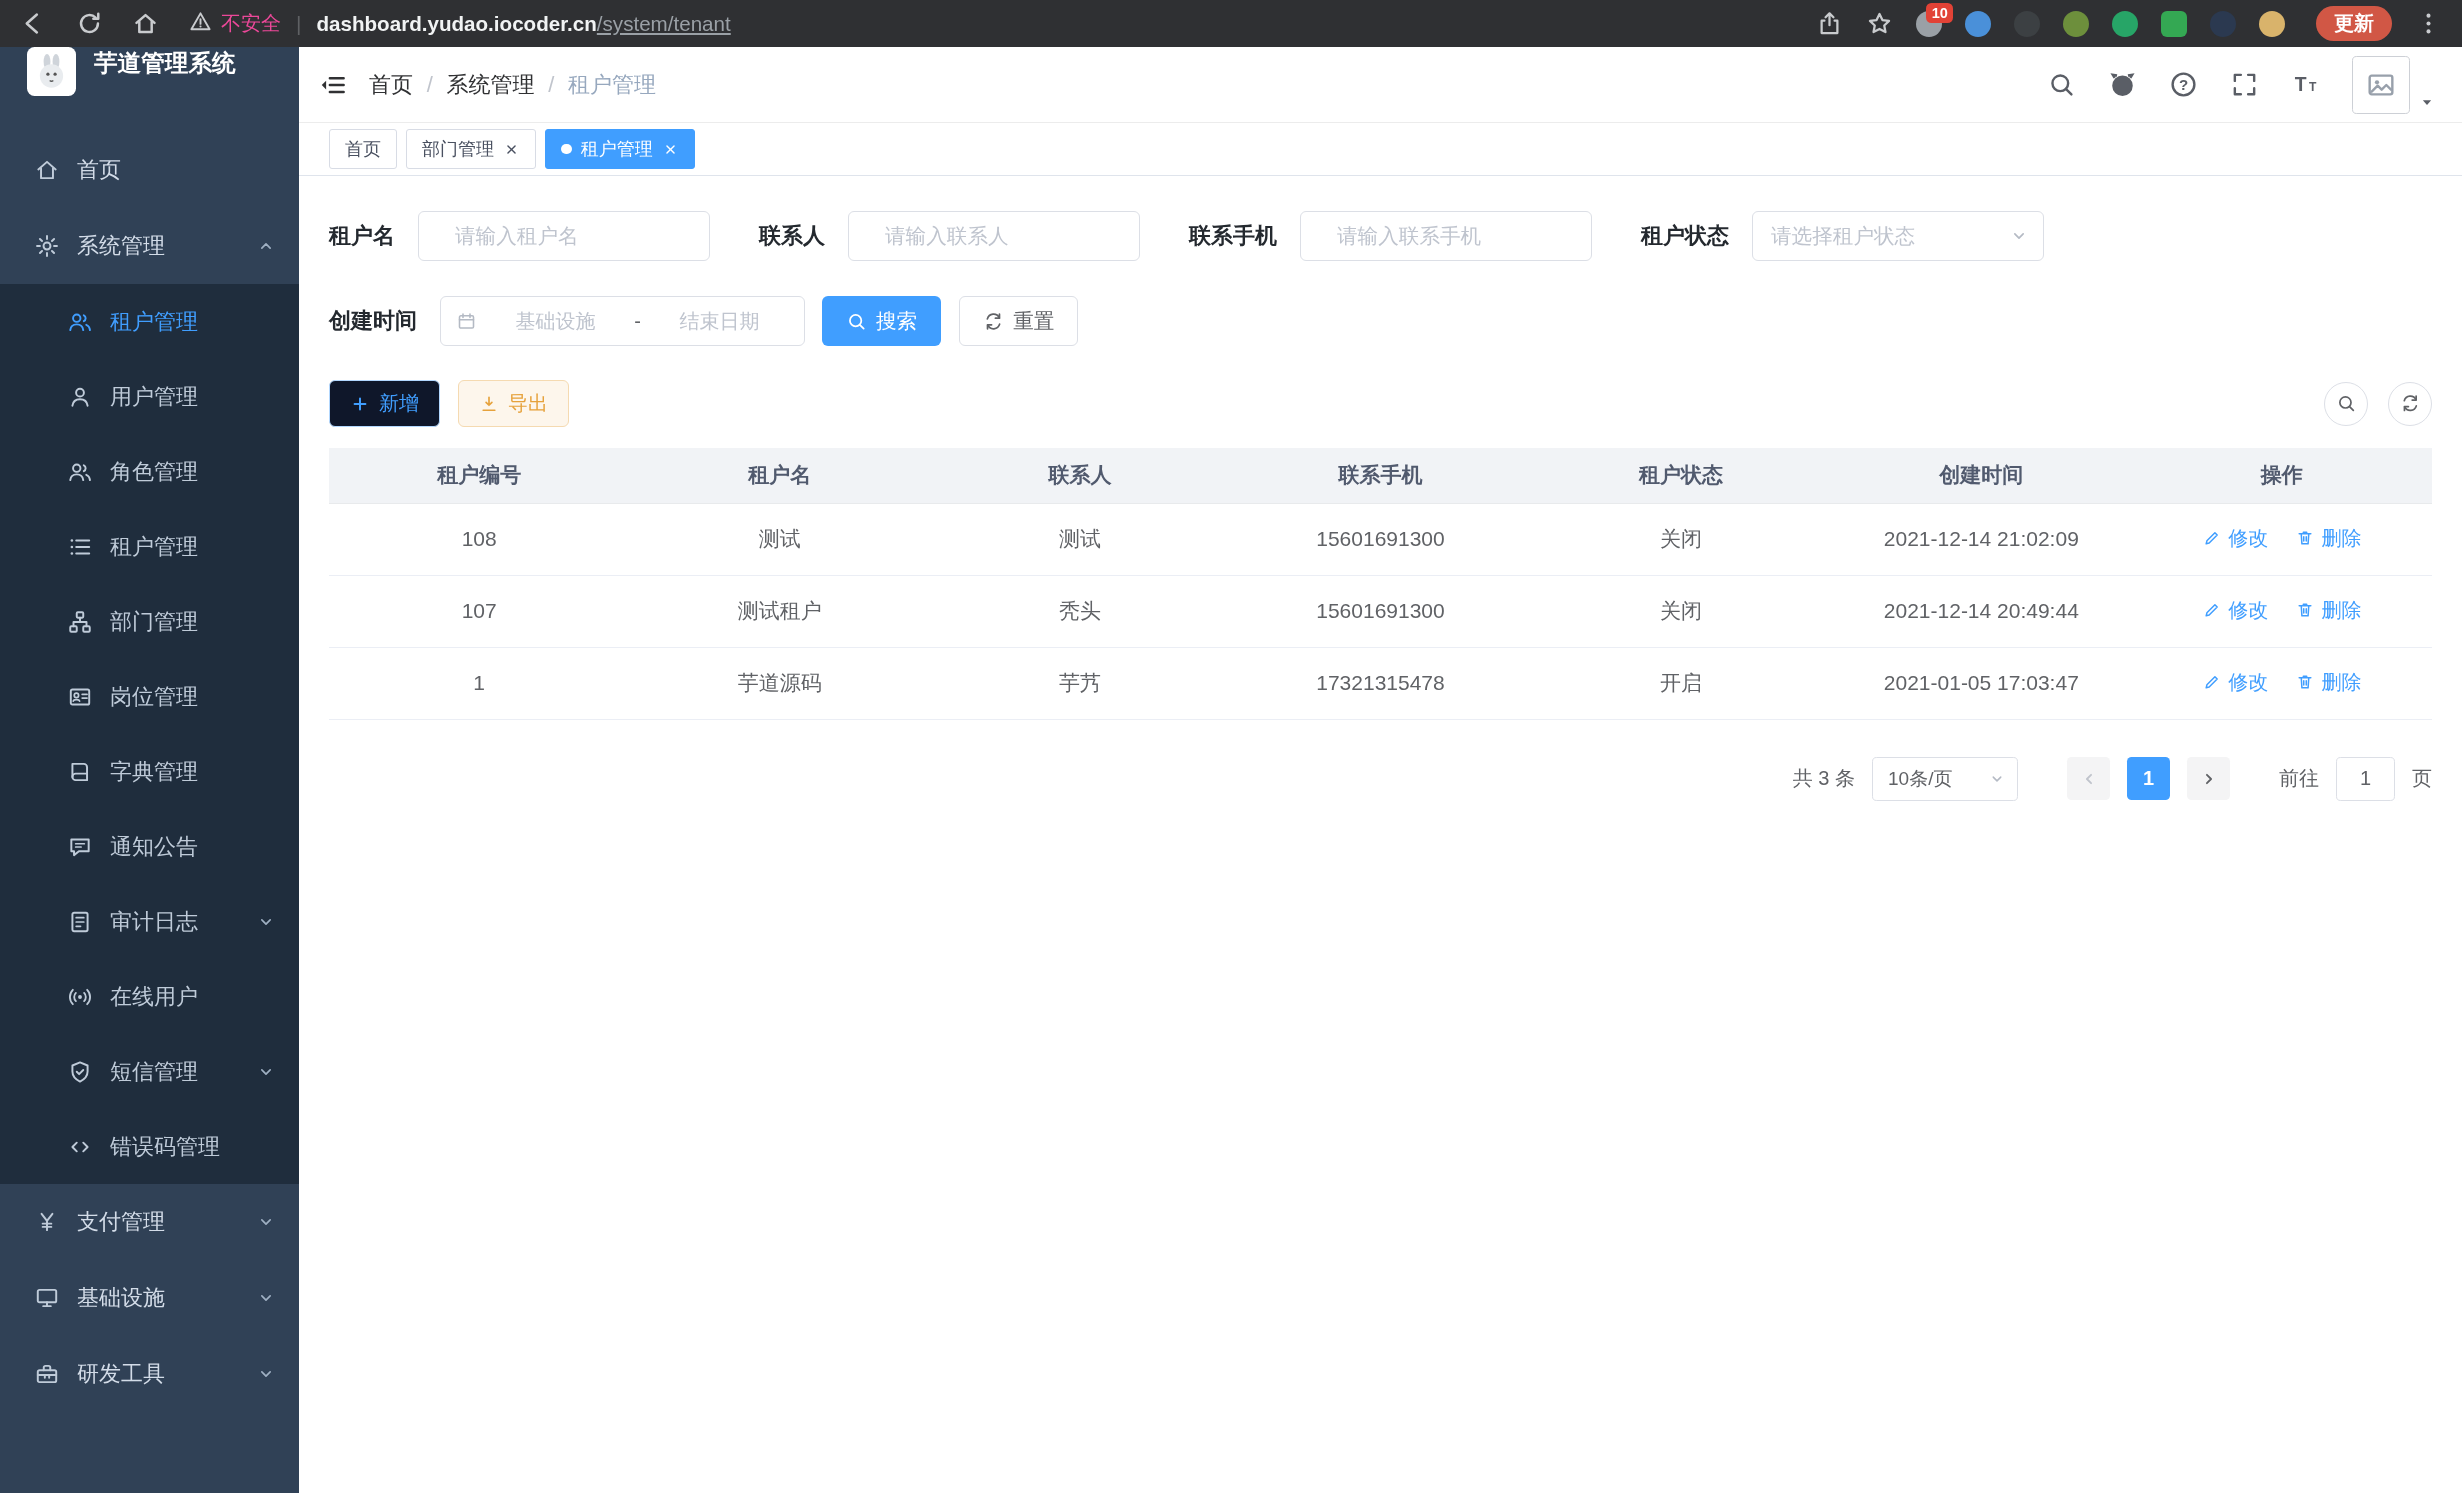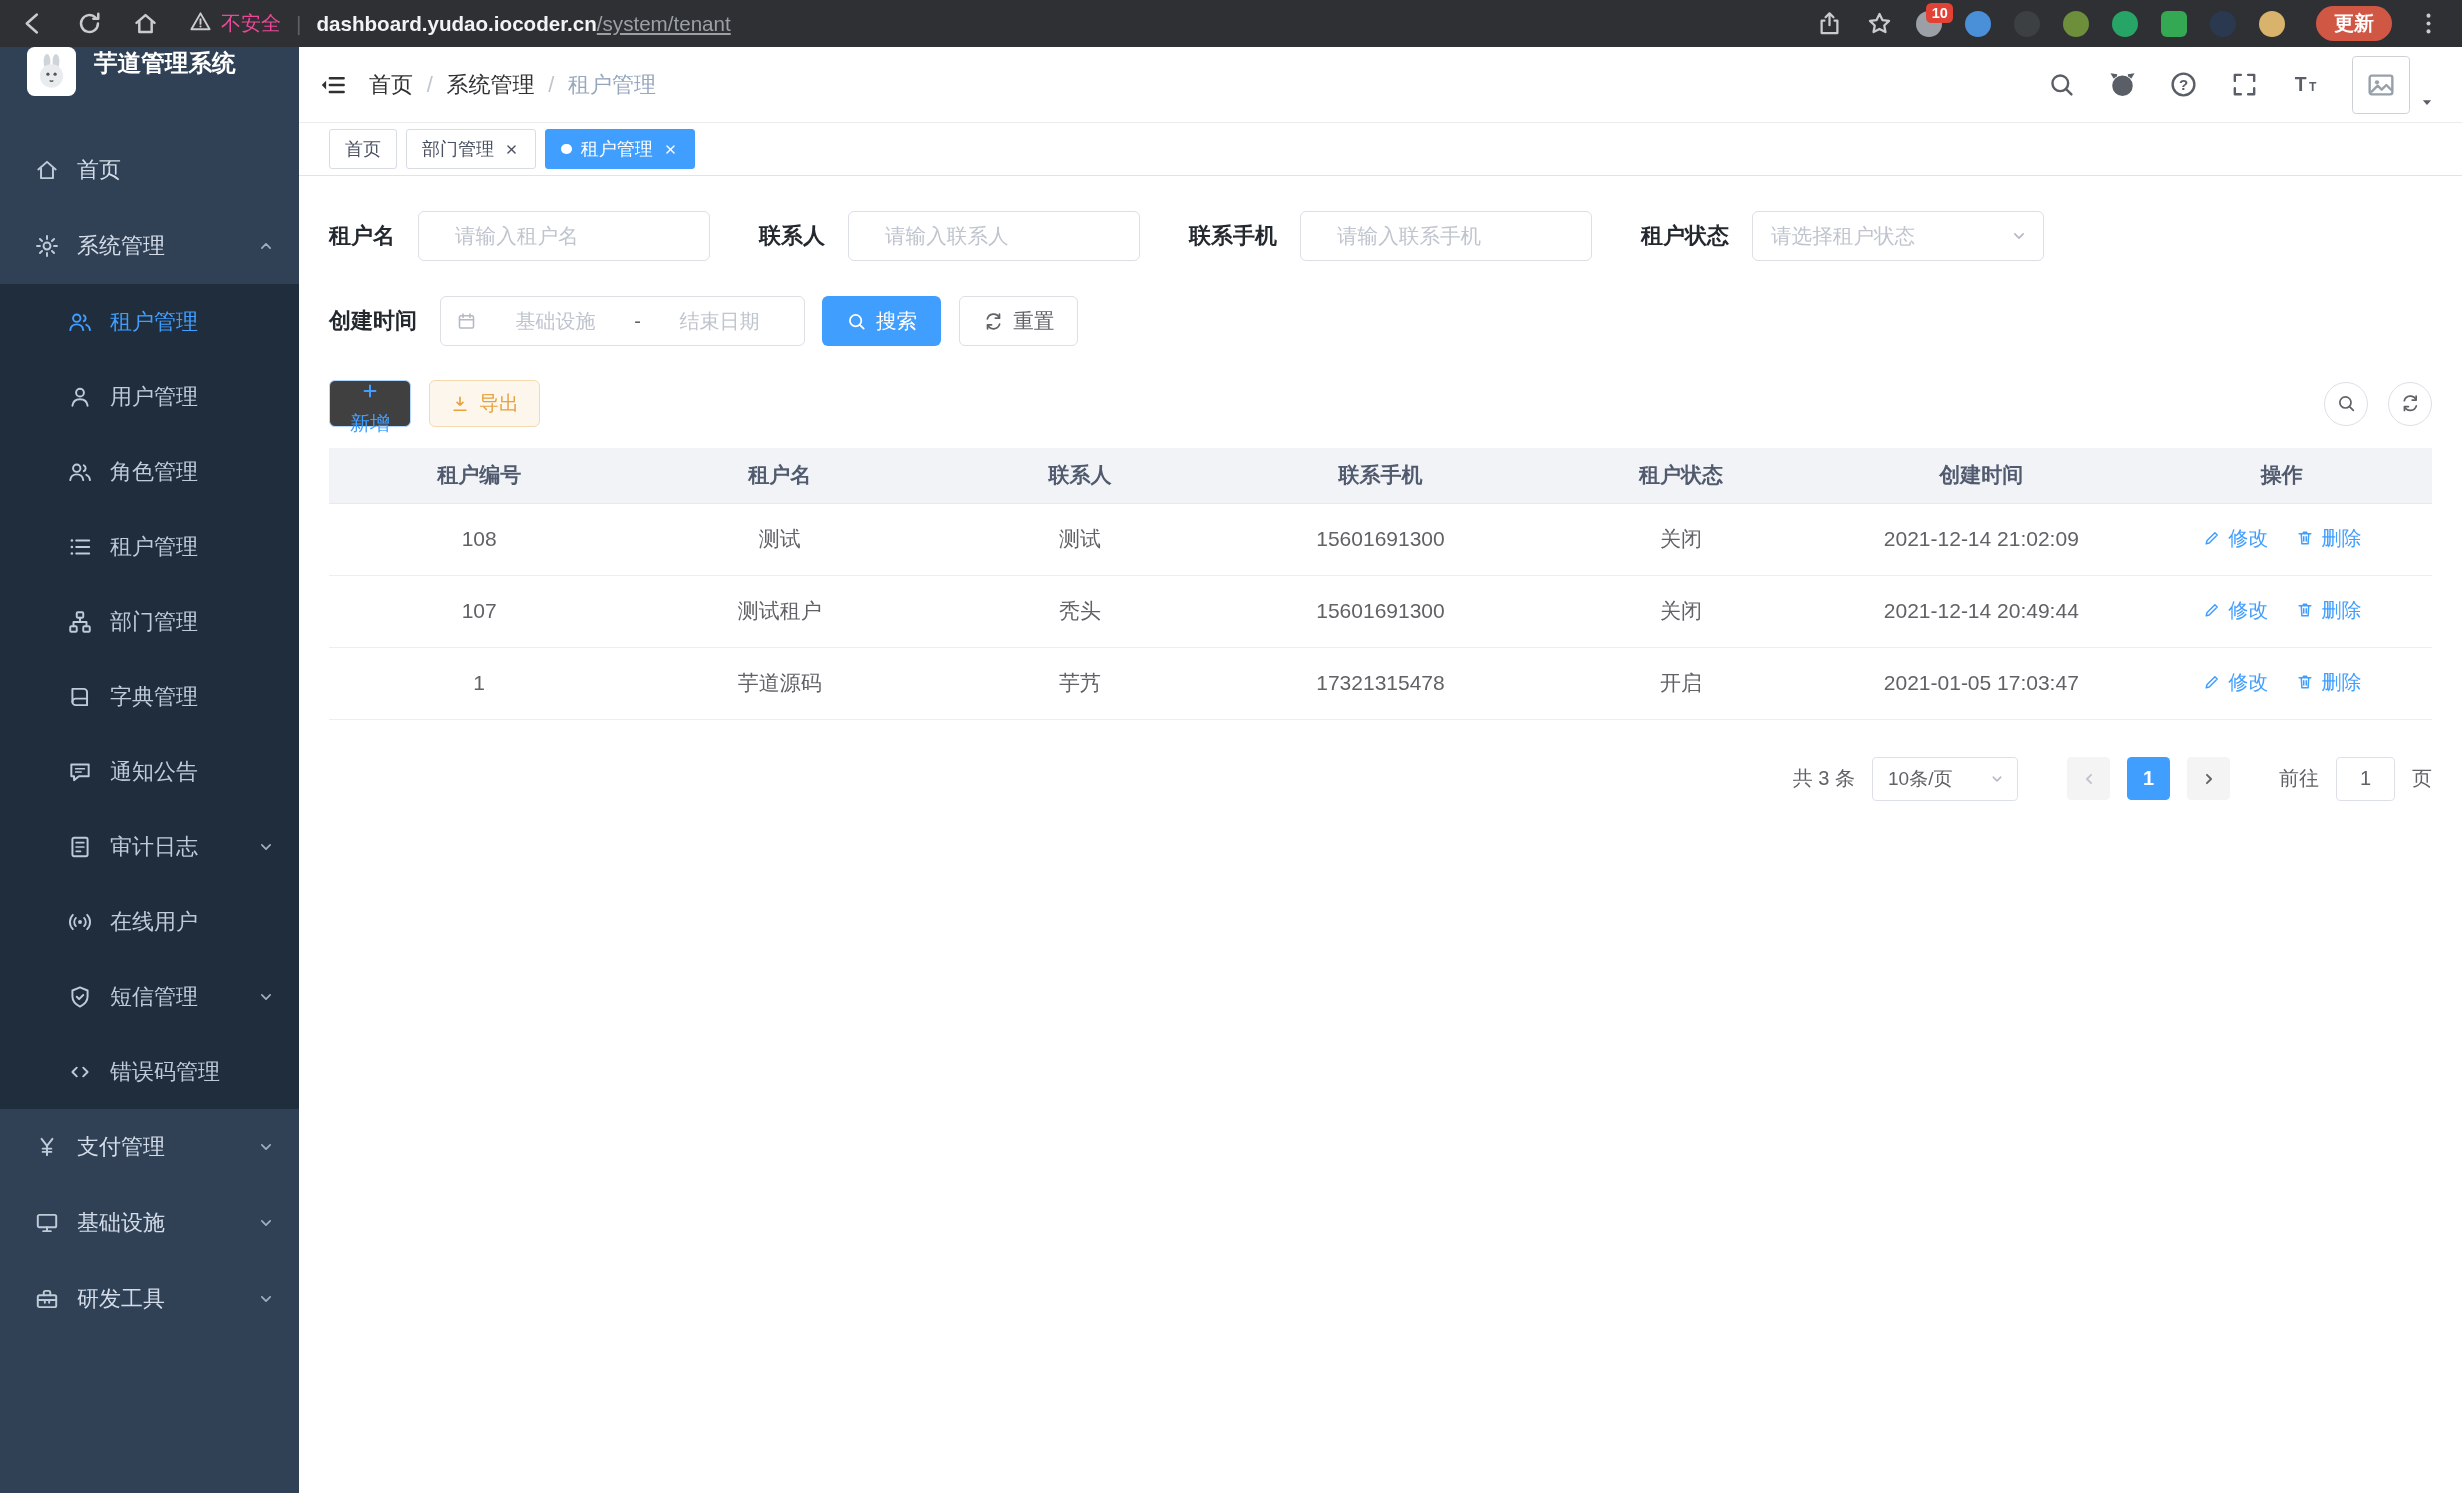--- a/index.html
+++ b/index.html
@@ -103,21 +103,21 @@
     border-radius:6px; font-size:20.6px; border:1.5px solid transparent; cursor:pointer;
     font-family:inherit; }
   .btn .bic{ width:21px; height:21px; }
   .btn-primary{ background:#409eff; color:#fff; margin-left:17px; }
   .btn-default{ background:#fff; border-color:#dcdfe6; color:#606266; margin-left:18px; }
 
   .toolbar{ display:flex; align-items:center; margin-bottom:21px; }
   .btn-sm{ height:47px; padding:0 20px; font-size:20px; border-radius:6px;
     display:inline-flex; align-items:center; gap:9px; cursor:pointer; }
   .btn-sm .bic{ width:20px; height:20px; }
-  .btn-plain-primary{ background:#404040; border:1.5px solid #b3d8ff; color:#409eff;flex-direction:column; }
+  .btn-plain-primary{ background:#0f172a; border:1.5px solid #b3d8ff; color:#409eff; }
   .btn-plain-warning{ background:#fdf6ec; border:1.5px solid #f5dab1; color:#e6a23c; margin-left:18px; }
   .tool-circles{ margin-left:auto; display:flex; gap:20px; }
   .circle-btn{ width:44px; height:44px; border-radius:50%; border:1.5px solid #dcdfe6; background:#fff;
     display:flex; align-items:center; justify-content:center; color:#606266; cursor:pointer; }
   .circle-btn span{ width:20.6px; height:20.6px; }
 
   table.grid{ width:100%; border-collapse:collapse; table-layout:fixed; }
   .grid th{ height:55px; background:#f1f3f6; font-size:21px; font-weight:700; color:#515a6e;
     text-align:center; border-bottom:1.5px solid #e8eaec; }
   .grid td{ height:72px; font-size:21px; color:#606266; text-align:center;
@@ -305,20 +305,30 @@
             <svg viewBox="0 0 24 24" xmlns="http://www.w3.org/2000/svg">
               <rect x="9" y="3" width="6" height="5" rx="1" stroke-width="1.8" stroke="currentColor" fill="none" stroke-linecap="round" stroke-linejoin="round"></rect>
               <rect x="3" y="16" width="6" height="5" rx="1" stroke-width="1.8" stroke="currentColor" fill="none" stroke-linecap="round" stroke-linejoin="round"></rect>
               <rect x="15" y="16" width="6" height="5" rx="1" stroke-width="1.8" stroke="currentColor" fill="none" stroke-linecap="round" stroke-linejoin="round"></rect>
               <path d="M12 8v4M6 16v-4h12v4" stroke-width="1.8" stroke="currentColor" fill="none" stroke-linecap="round" stroke-linejoin="round"></path>
             </svg>
           </span>
         <span>部门管理</span>
       </div>
       <div class="menu-item">
+        <span class="mi" data-icon="badge">
+            <svg viewBox="0 0 24 24" xmlns="http://www.w3.org/2000/svg">
+              <rect x="3.5" y="5" width="17" height="14" rx="1.5" stroke-width="1.8" stroke="currentColor" fill="none" stroke-linecap="round" stroke-linejoin="round"></rect>
+              <circle cx="8.7" cy="10.5" r="2" stroke-width="1.6" stroke="currentColor" fill="none" stroke-linecap="round" stroke-linejoin="round"></circle>
+              <path d="M5.8 15.8c.4-1.8 5.4-1.8 5.8 0M14 9.5h4.5M14 13h4.5" stroke-width="1.6" stroke="currentColor" fill="none" stroke-linecap="round" stroke-linejoin="round"></path>
+            </svg>
+          </span>
+        <span>岗位管理</span>
+      </div>
+      <div class="menu-item">
         <span class="mi" data-icon="book">
             <svg viewBox="0 0 24 24" xmlns="http://www.w3.org/2000/svg">
               <path d="M5 4.5h10.5a3 3 0 0 1 3 3v12H8a3 3 0 0 1-3-3z" stroke-width="1.8" stroke="currentColor" fill="none" stroke-linecap="round" stroke-linejoin="round"></path>
               <path d="M5 16.5a3 3 0 0 1 3-3h10.5" stroke-width="1.8" stroke="currentColor" fill="none" stroke-linecap="round" stroke-linejoin="round"></path>
             </svg>
           </span>
         <span>字典管理</span>
       </div>
       <div class="menu-item">
         <span class="mi" data-icon="message">

